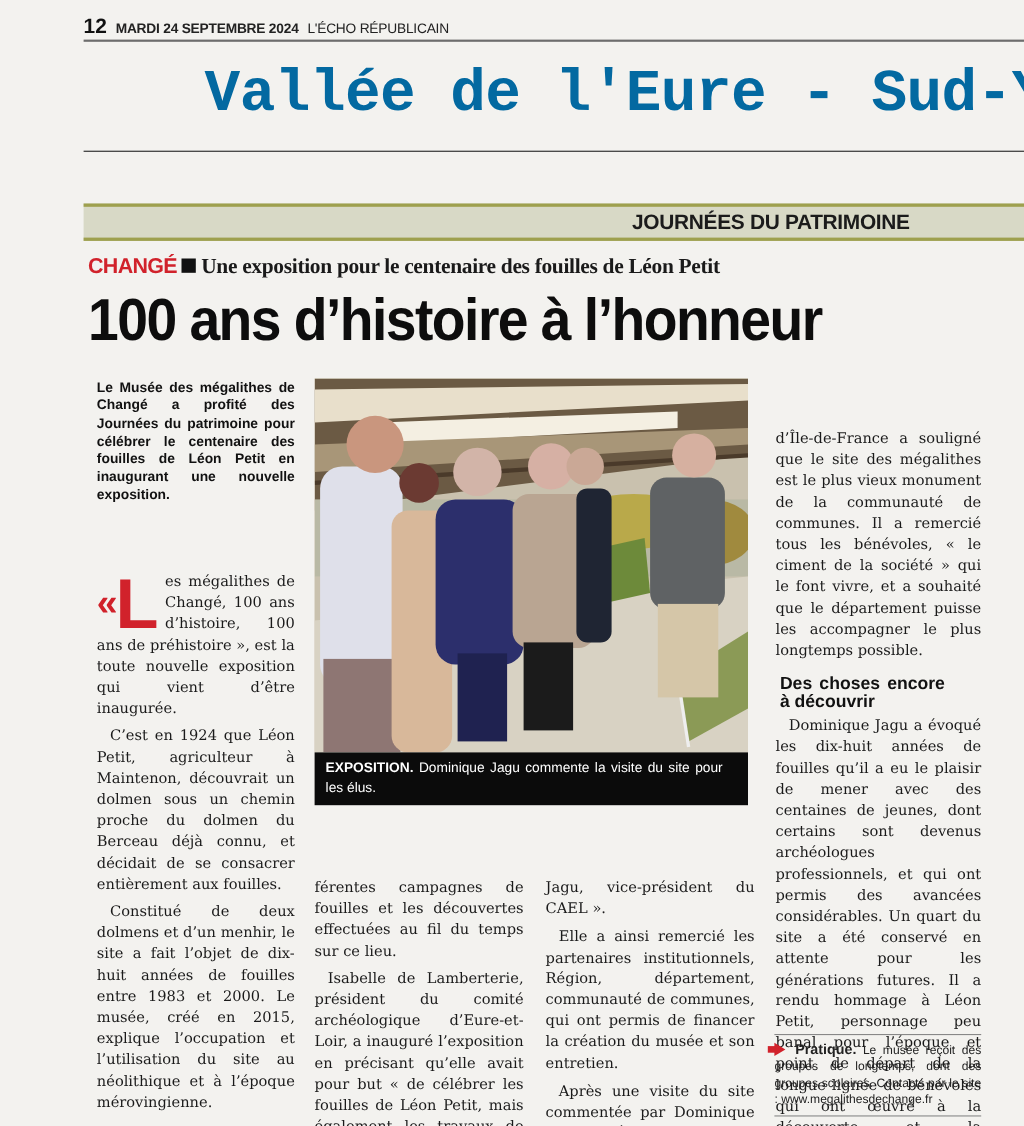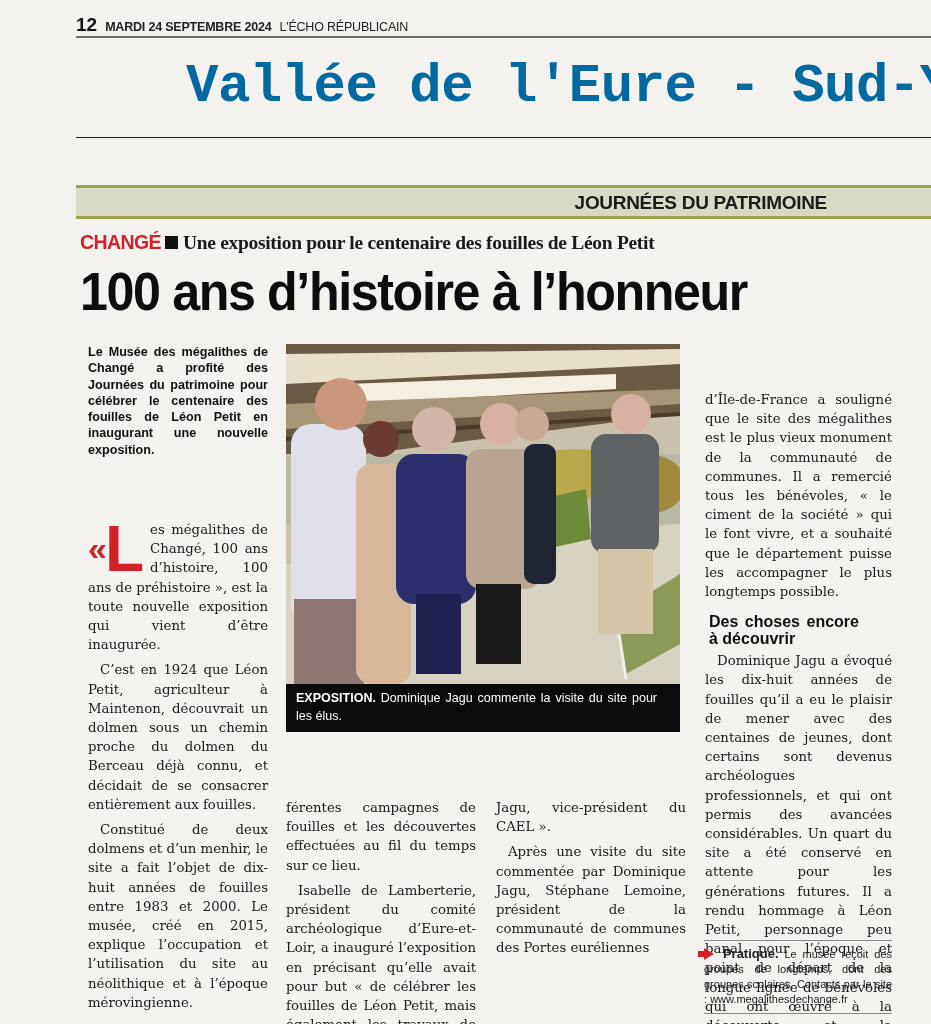--- a/index.html
+++ b/index.html
@@ -180,20 +180,21 @@
   <span>Dominique Jagu commente la visite du site pour les élus.</span>
 </div>
 
 <div class="col" style="left:286px; top:750px; width:190px;">
   <p class="noindent">férentes campagnes de fouilles et les découvertes effectuées au fil du temps sur ce lieu.</p>
   <p>Isabelle de Lamberterie, président du comité archéologique d’Eure-et-Loir, a inauguré l’exposition en précisant qu’elle avait pour but « de célébrer les fouilles de Léon Petit, mais également les travaux de ses successeurs sous l’égide de Dominique</p>
 </div>
 
 <div class="col" style="left:496px; top:750px; width:190px;">
   <p class="noindent">Jagu, vice-président du CAEL ».</p>
+  <p>Elle a ainsi remercié les partenaires institutionnels, Région, département, communauté de communes, qui ont permis de financer la création du musée et son entretien.</p>
   <p>Après une visite du site commentée par Dominique Jagu, Stéphane Lemoine, président de la communauté de communes des Portes euréliennes</p>
 </div>
 
 <div class="col" style="left:705px; top:342px; width:187px;">
   <p class="noindent">d’Île-de-France a souligné que le site des mégalithes est le plus vieux monument de la communauté de communes. Il a remercié tous les bénévoles, « le ciment de la société » qui le font vivre, et a souhaité que le département puisse les accompagner le plus longtemps possible.</p>
   <div class="subhead" style="width:150px">Des choses encore à découvrir</div>
   <p style="margin-top:0"><span>Dominique Jagu a évoqué les dix-huit années de fouilles qu’il a eu le plaisir de mener avec des centaines de jeunes, dont certains sont devenus archéologues professionnels, et qui ont permis des avancées considérables. Un quart du site a été conservé en attente pour les générations futures. Il a rendu hommage à Léon Petit, personnage peu banal pour l’époque et point de départ de la longue lignée de bénévoles qui ont œuvré à la découverte et la compréhension du site.</span><span class="endmark"></span></p>
 </div>
 
 <div class="pratique">

